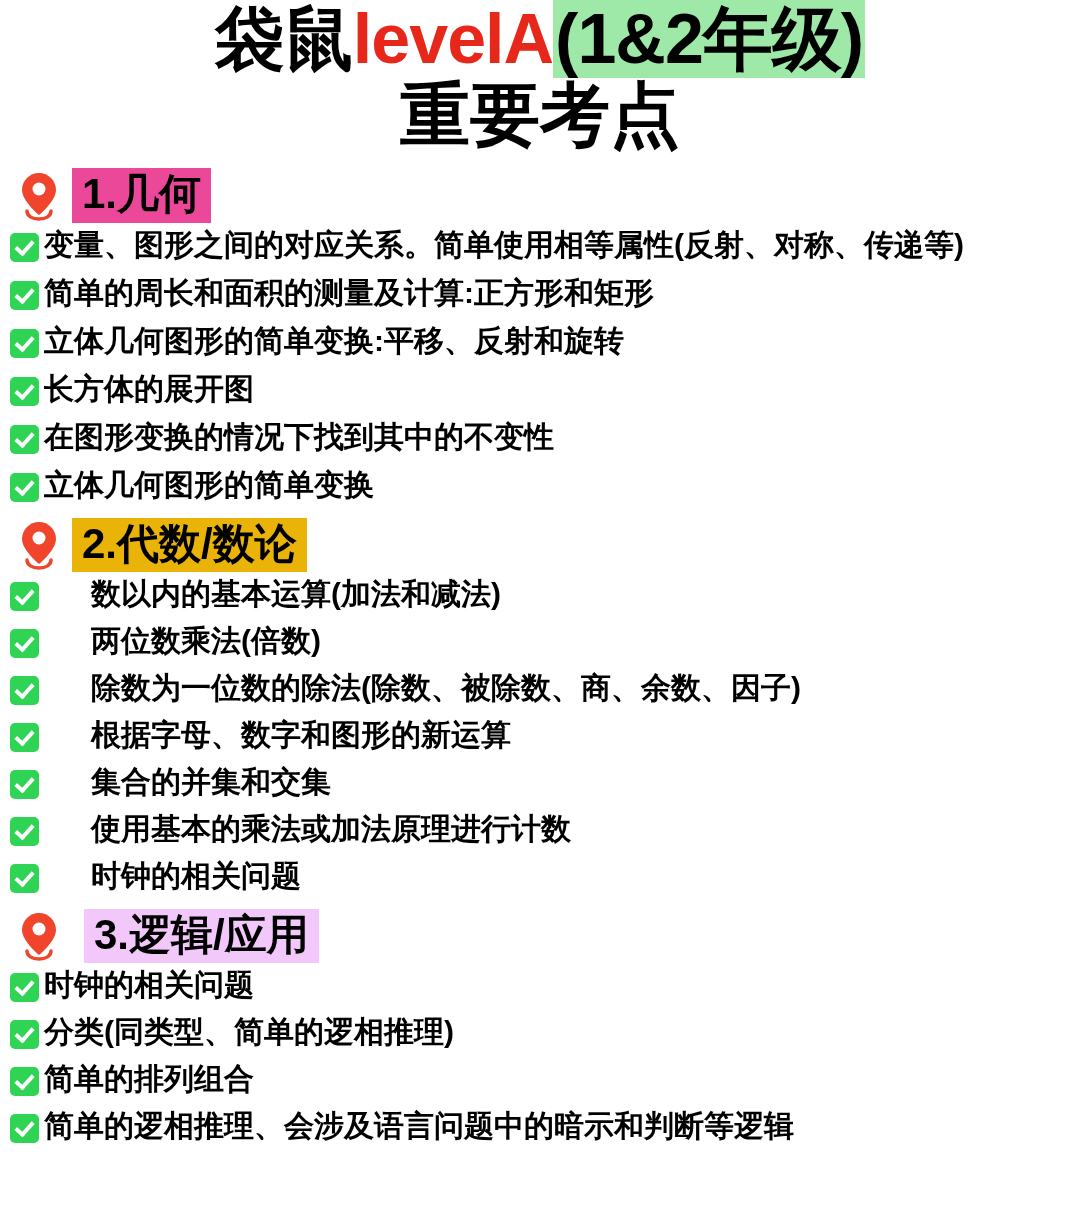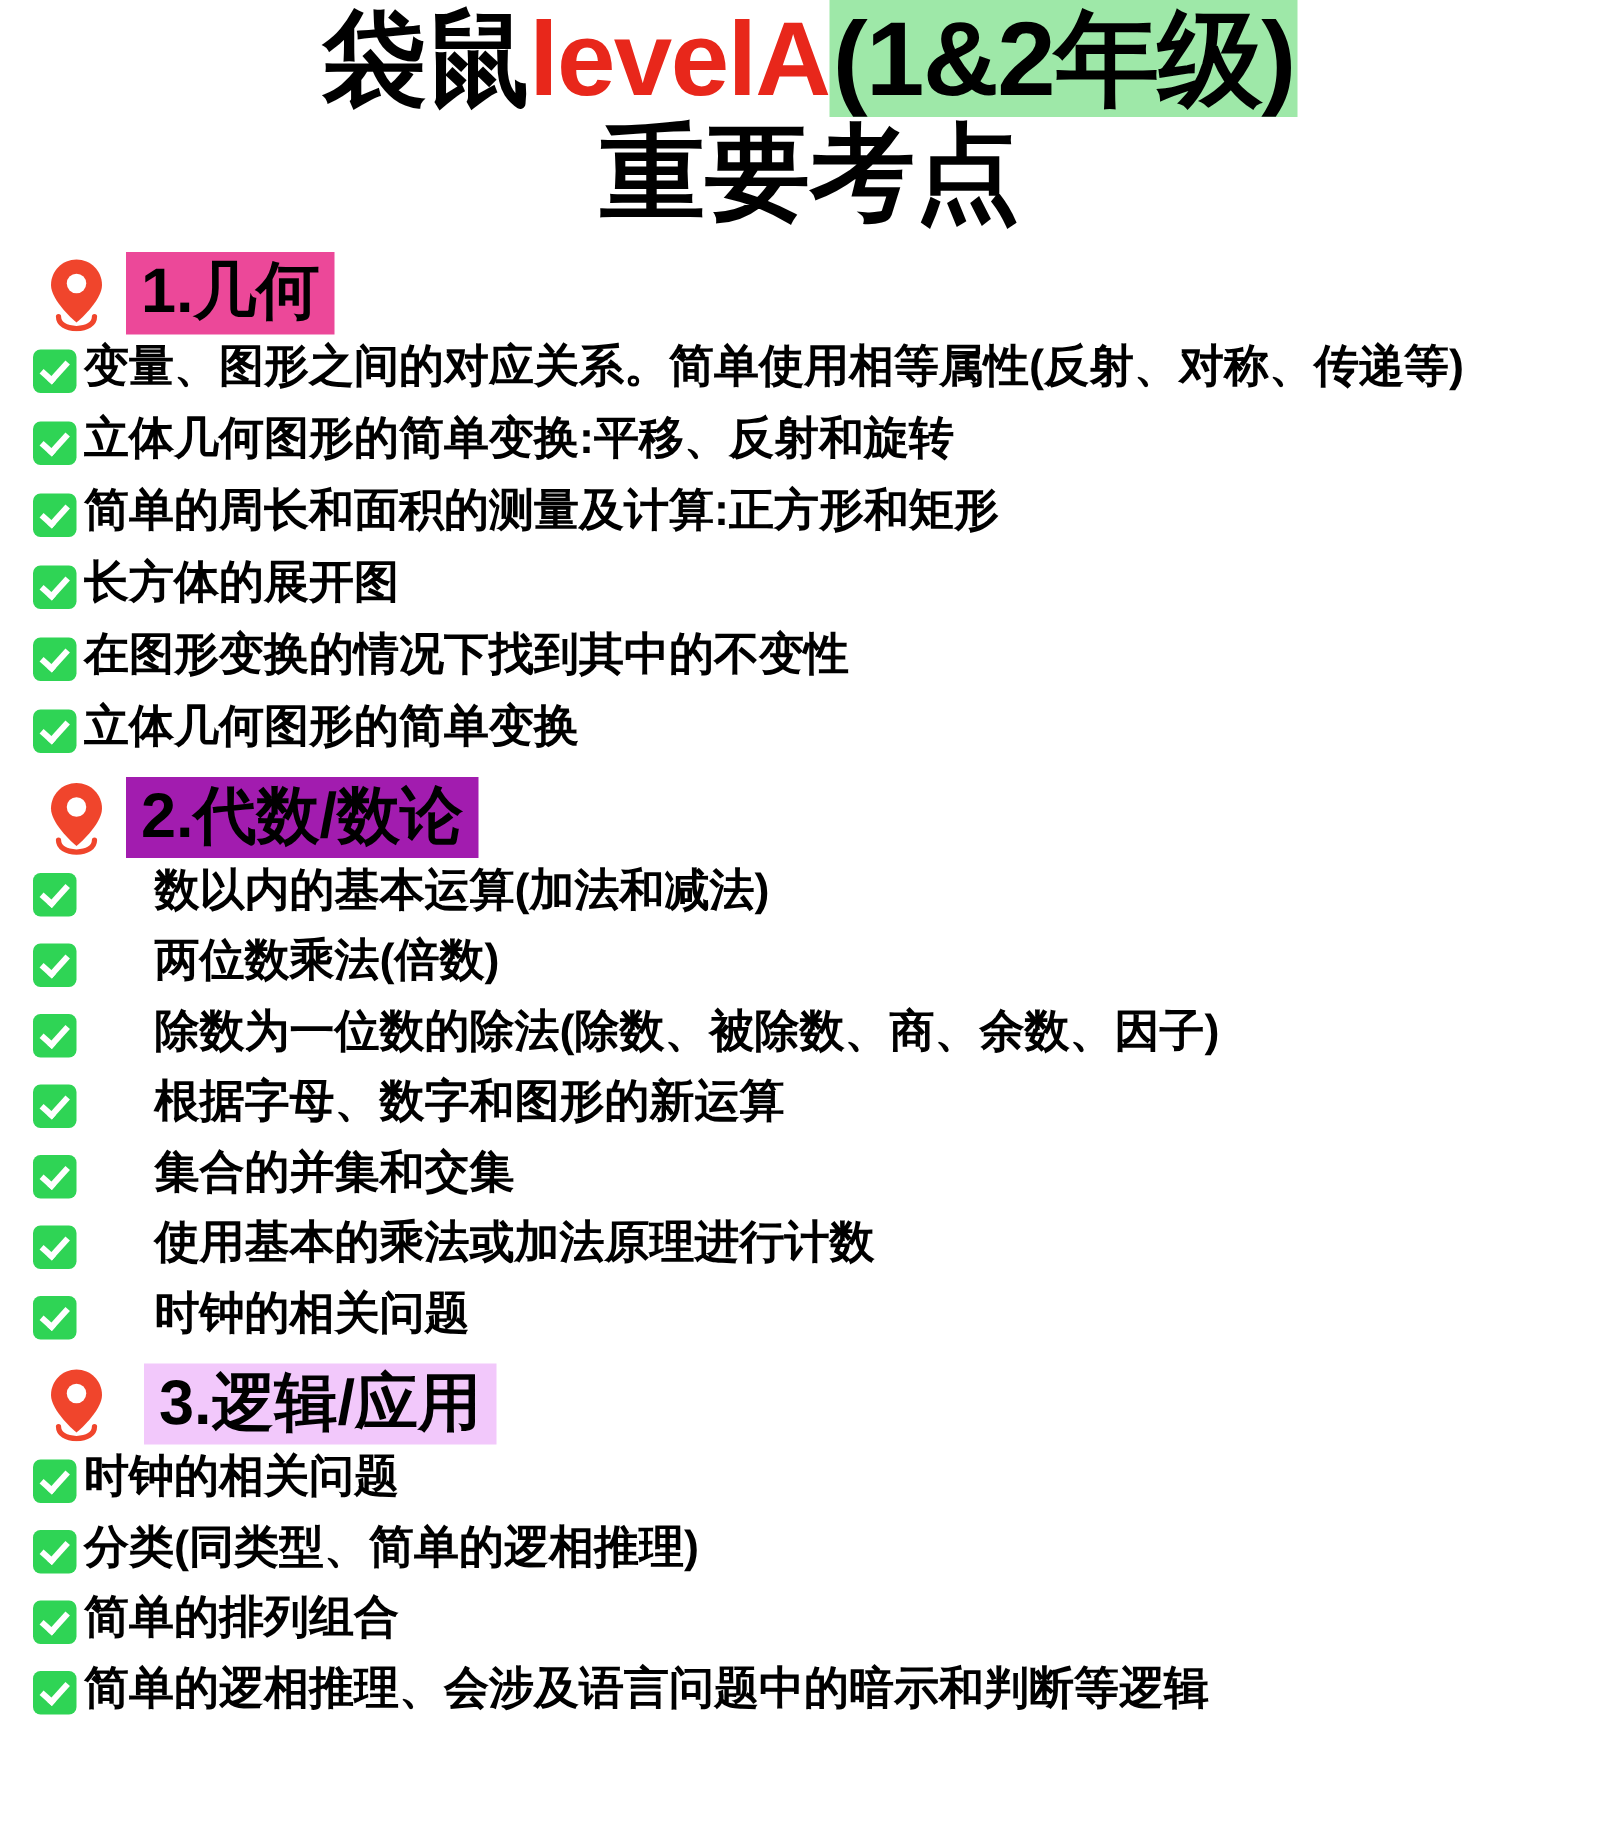--- a/index.html
+++ b/index.html
@@ -12,21 +12,21 @@
     height: 1218px;
     font-family: "Liberation Sans", "DejaVu Sans", sans-serif;
     color: #000000;
     overflow: hidden;
   }
   .page {
     width: 1080px;
     height: 1218px;
     position: relative;
     box-sizing: border-box;
-    padding: 0 16px;
+    padding: 0 4px;
   }
 
   
   .title-block {
     text-align: center;
     padding-top: 2px;
   }
   .title-line1 {
     font-size: 70px;
     font-weight: 900;
@@ -62,21 +62,21 @@
     display: block;
   }
   .sec-title {
     font-size: 42px;
     font-weight: 900;
     line-height: 1.15;
     padding: 2px 10px 4px 10px;
     display: inline-block;
   }
   .hl-yellow { background: #ec4899; }
-  .hl-orange { background: #a21caf; text-align: right; }
+  .hl-orange { background: #eab308; text-align: right; }
   .hl-purple { background: #f2c8fb; margin-left: 12px; }
 
   
   .items { margin: 0; padding: 0; list-style: none; }
   .item {
     display: flex;
     align-items: flex-start;
     font-size: 30px;
     font-weight: 700;
     line-height: 1.08;
@@ -129,25 +129,25 @@
       </svg>
       <span class="sec-title hl-yellow">1.几何</span>
     </div>
     <ul class="items">
       <li class="item">
           <span class="check"></span>
           <span class="item-text">变量、图形之间的对应关系。简单使用相等属性(反射、对称、传递等)</span>
         </li>
       <li class="item">
           <span class="check"></span>
+          <span class="item-text">简单的周长和面积的测量及计算:正方形和矩形</span>
+        </li>
+      <li class="item">
+          <span class="check"></span>
           <span class="item-text">立体几何图形的简单变换:平移、反射和旋转</span>
-        </li>
-      <li class="item">
-          <span class="check"></span>
-          <span class="item-text">简单的周长和面积的测量及计算:正方形和矩形</span>
         </li>
       <li class="item">
           <span class="check"></span>
           <span class="item-text">长方体的展开图</span>
         </li>
       <li class="item">
           <span class="check"></span>
           <span class="item-text">在图形变换的情况下找到其中的不变性</span>
         </li>
       <li class="item">

